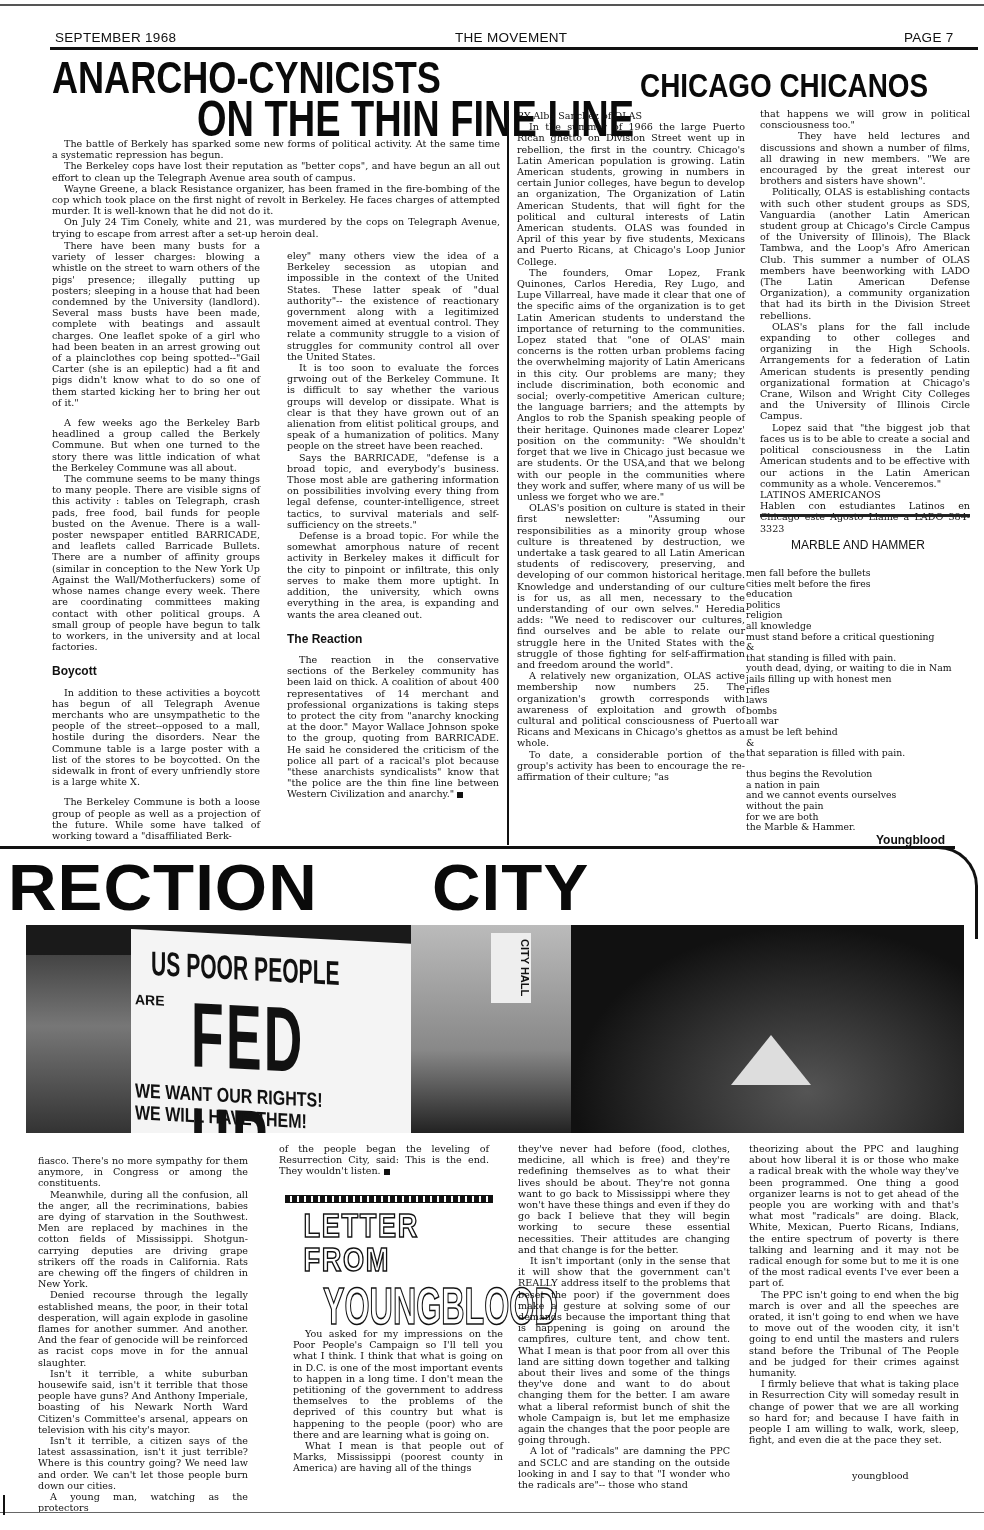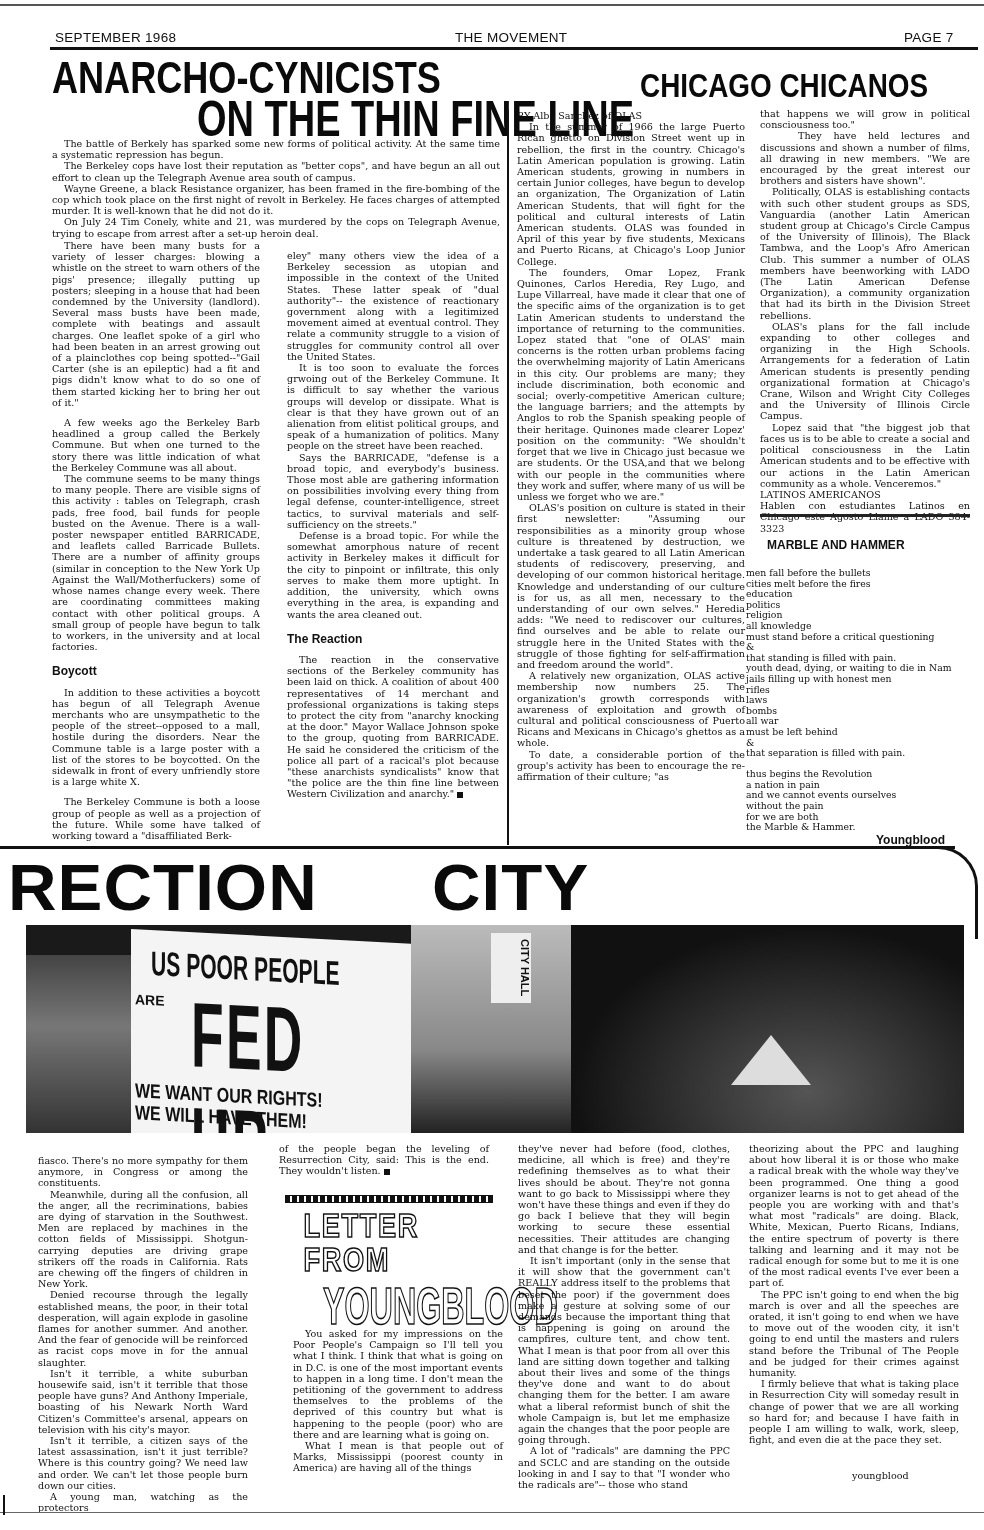--- a/index.html
+++ b/index.html
@@ -15,21 +15,21 @@
   .h-thin { left:197px; top:94px; font-size:50px; transform:scaleX(0.76); }
   .h-chicago { left:640px; top:68px; font-size:34px; transform:scaleX(0.82); }
   .col { font-size:9.6px; line-height:11.2px; text-align:justify; }
   .col p { margin:0; text-indent:12px; }
   .col p.noind { text-indent:0; }
   .col p.gap { margin-top:9px; }
   .subhead { font-family:"Liberation Sans", sans-serif; font-weight:bold; font-size:12px; margin:14px 0 9px 0; text-indent:0 !important; }
   .vrule { width:2px; background:#111; }
   .poem { font-size:9.3px; line-height:10.6px; }
   .poem div { white-space:nowrap; }
-  .poem-title { font-family:"Liberation Sans", sans-serif; font-weight:bold; font-size:12px; }
+  .poem-title { font-family:"Liberation Sans", sans-serif; font-weight:normal; font-size:12px;margin-left:24px; }
   .sig { font-family:"Liberation Sans", sans-serif; font-weight:bold; font-size:12px; }
   .banner-rule { left:0; top:846px; width:955px; height:3px; background:#111; }
   .banner-curve { left:905px; top:846px; width:70px; height:90px; border-top:3px solid #111; border-right:3px solid #111; border-top-right-radius:40px; }
   .h-rection { left:8px; top:856px; font-size:64px; font-weight:900; transform:scaleX(1.05); letter-spacing:1px; }
   .h-city { left:432px; top:856px; font-size:64px; font-weight:900; transform:scaleX(1.05); letter-spacing:1px; }
   .photo { left:26px; top:925px; width:938px; height:208px; background:#1a1a1a; overflow:hidden; }
   .photo .kid { position:absolute; left:0; top:30px; width:105px; height:178px; background:linear-gradient(180deg,#444,#777 40%,#333); }
   .photo .sign { position:absolute; left:105px; top:4px; width:280px; height:204px; background:#f4f4f4; transform:skewY(3deg); transform-origin:left top; }
   .photo .sign .t1 { position:absolute; left:20px; top:14px; font-family:"Liberation Sans", sans-serif; font-weight:bold; font-size:34px; color:#111; transform:scaleX(0.62); transform-origin:left top; white-space:nowrap; }
   .photo .sign .t2 { position:absolute; left:4px; top:62px; font-family:"Liberation Sans", sans-serif; font-weight:bold; font-size:14px; color:#111; }

